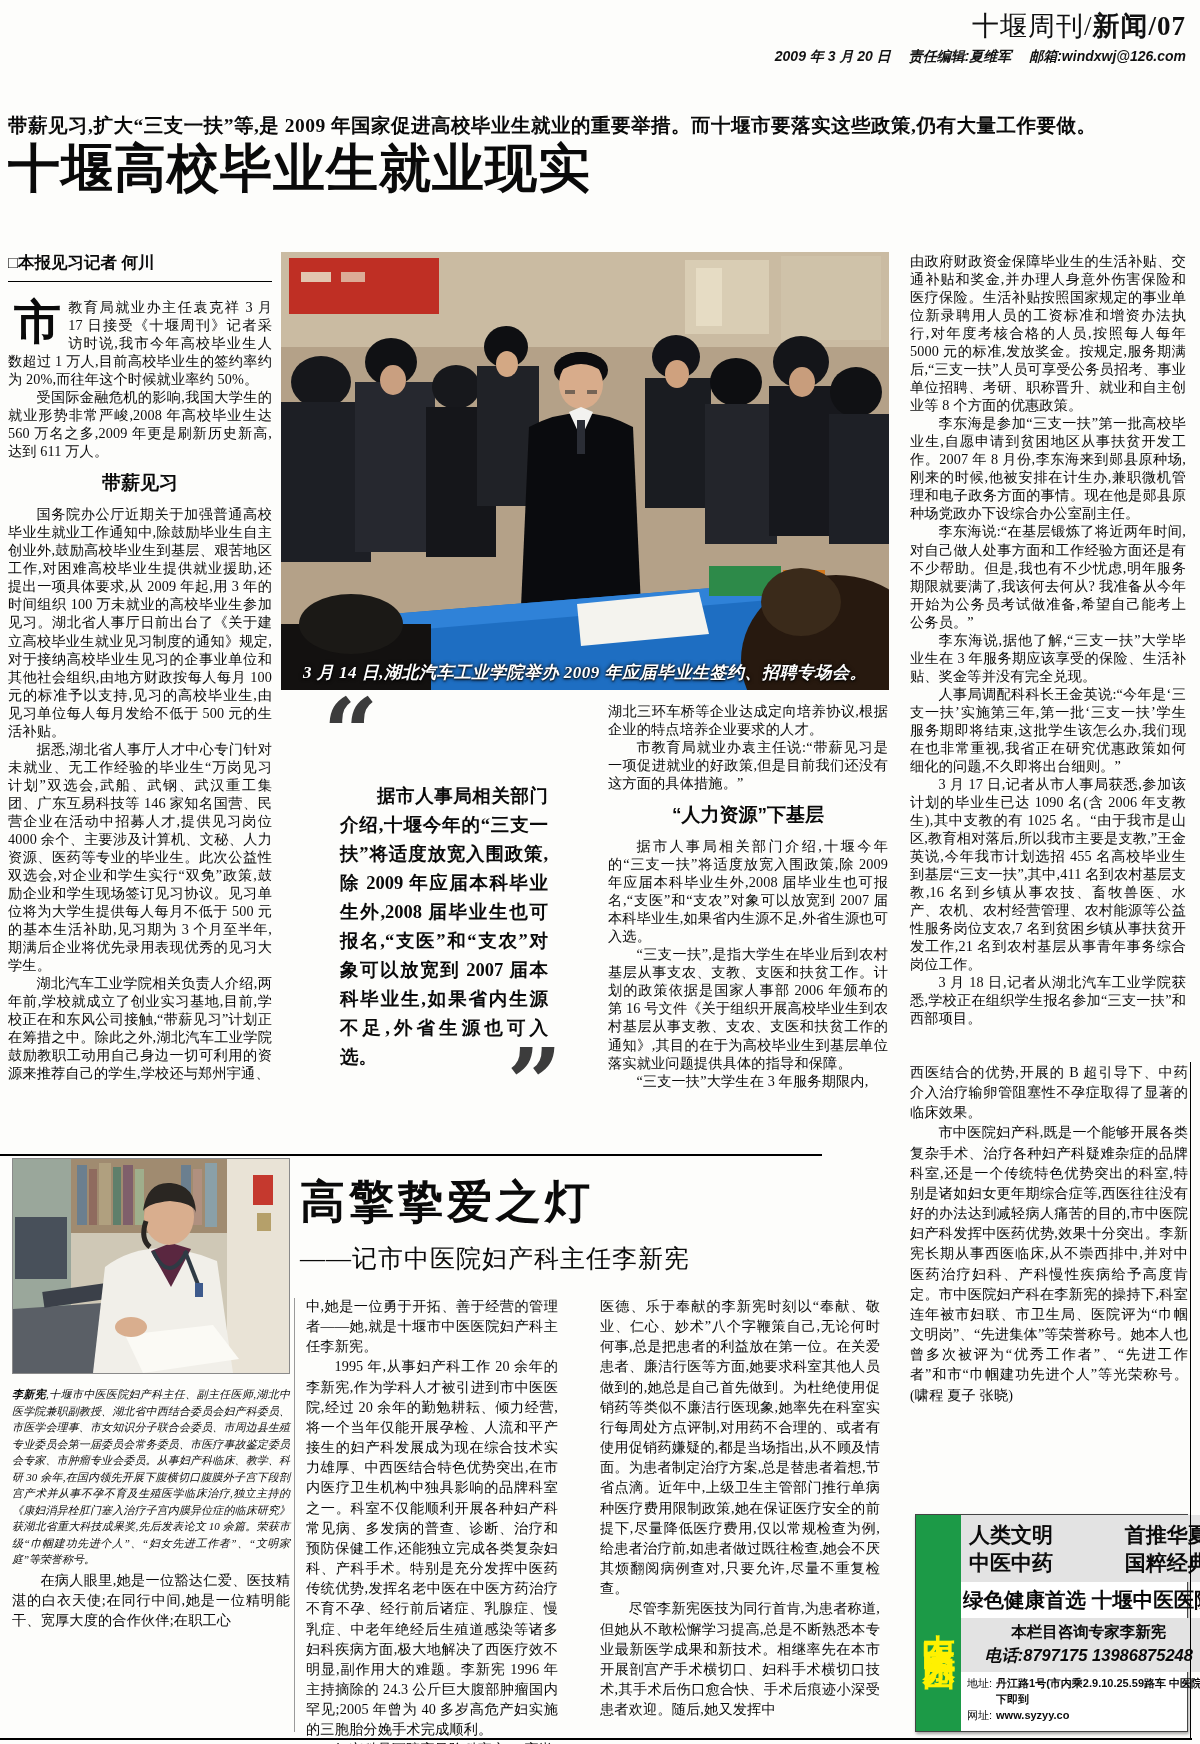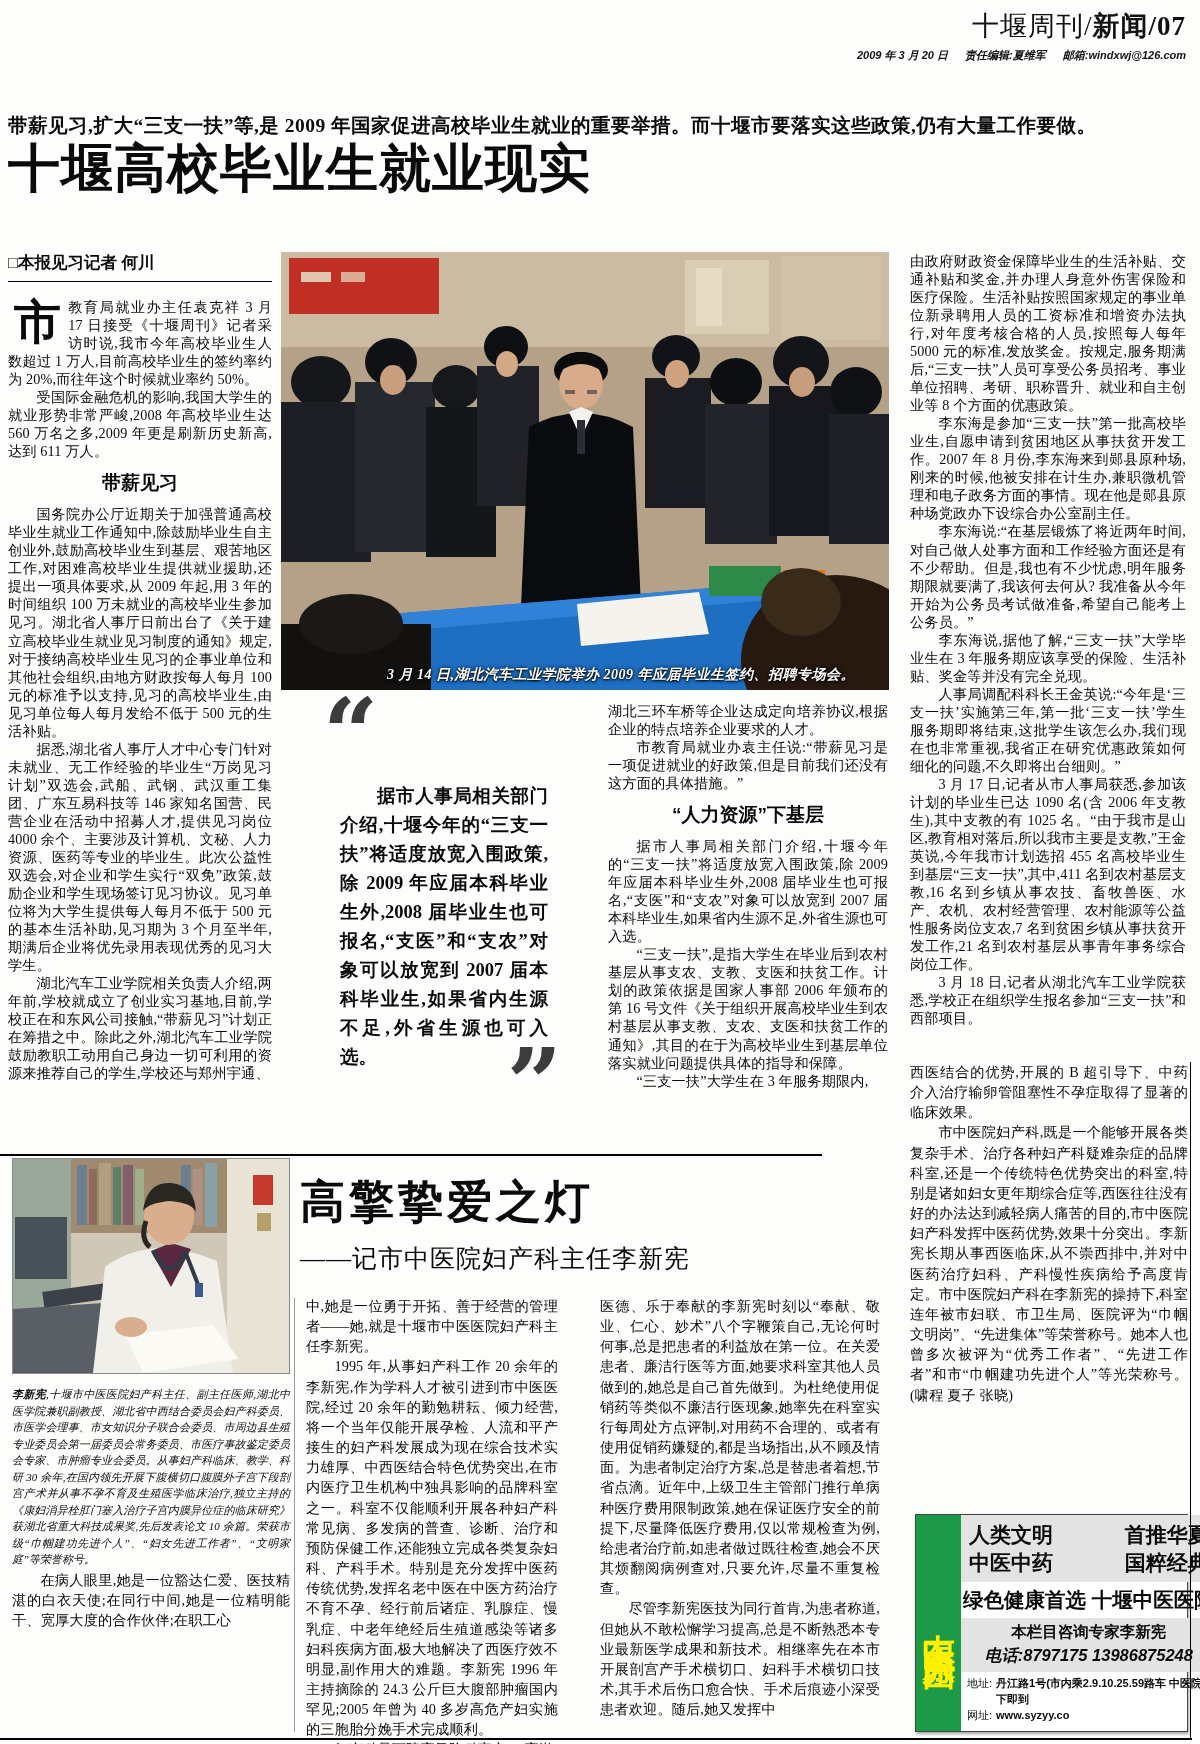--- a/index.html
+++ b/index.html
@@ -5,21 +5,21 @@
   html,body{margin:0;padding:0;background:#e9e9e9;}
   body{font-family:"Liberation Serif","DejaVu Serif",serif;color:#0a0a0a;}
   #page{position:relative;width:1200px;height:1744px;background:#fdfdfb;margin:0 auto;overflow:hidden;}
 
   
   .masthead{position:absolute;top:8px;right:14px;text-align:right;}
   .mast-line1{font-size:27px;letter-spacing:1px;color:#111;}
   .mast-line1 .mag{font-weight:500;text-align:center;}
   .mast-line1 .section{font-weight:900;font-family:"Liberation Sans","DejaVu Sans",sans-serif;}
   .mast-line1 .pageno{font-weight:700;}
-  .mast-line2{margin-top:4px;font-size:11px;font-weight:700;font-style:italic;
+  .mast-line2{margin-top:4px;font-size:14px;font-weight:700;font-style:italic;
     font-family:"Liberation Sans","DejaVu Sans",sans-serif;color:#111;}
   .mast-line2 span{margin-left:14px;}
 
   
   .kicker{position:absolute;top:112px;left:8px;width:1180px;font-size:19.5px;font-weight:900;
     letter-spacing:.5px;white-space:nowrap;}
   .headline{position:absolute;top:134px;left:8px;font-size:52px;font-weight:900;letter-spacing:1px;
     font-family:"Liberation Serif","DejaVu Serif",serif;}
 
   
@@ -32,22 +32,22 @@
   .col1{position:absolute;left:8px;top:252px;width:264px;}
   .byline{font-size:16.5px;font-weight:900;padding-bottom:7px;border-bottom:1.5px solid #000;
     margin-bottom:16px;font-family:"Liberation Sans","DejaVu Sans",sans-serif;}
   .dropcap{float:left;font-size:47px;line-height:.92;font-weight:900;padding:3px 7px 0 6px;}
   p.lead{text-indent:0;}
 
   
   .photo-main{position:absolute;left:281px;top:252px;width:608px;height:438px;overflow:hidden;background:#b9a58e;}
   .photo-main svg{display:block;}
   .photo-caption{position:absolute;bottom:6px;left:0;width:100%;text-align:center;color:#fff;
-    font-weight:900;font-style:italic;font-size:14px;text-shadow:0 1px 2px #000,0 0 4px #000;
-    letter-spacing:.5px;padding-left:36px;}
+    font-weight:900;font-style:italic;font-size:17px;text-shadow:0 1px 2px #000,0 0 4px #000;
+    letter-spacing:.5px;}
 
   
   .pullquote{position:absolute;left:285px;top:704px;width:305px;height:404px;}
   .pq-open{position:absolute;left:38px;top:-18px;font-size:96px;font-weight:900;color:#3c3c3c;
     font-family:"DejaVu Serif",serif;line-height:1;}
   .pq-close{position:absolute;right:28px;bottom:-24px;font-size:96px;font-weight:900;color:#3c3c3c;
     font-family:"DejaVu Serif",serif;line-height:1;}
   .pq-text{position:absolute;left:55px;top:78px;width:208px;font-size:18.5px;font-weight:900;
     line-height:1.57;text-align:justify;text-indent:2em;}
 

